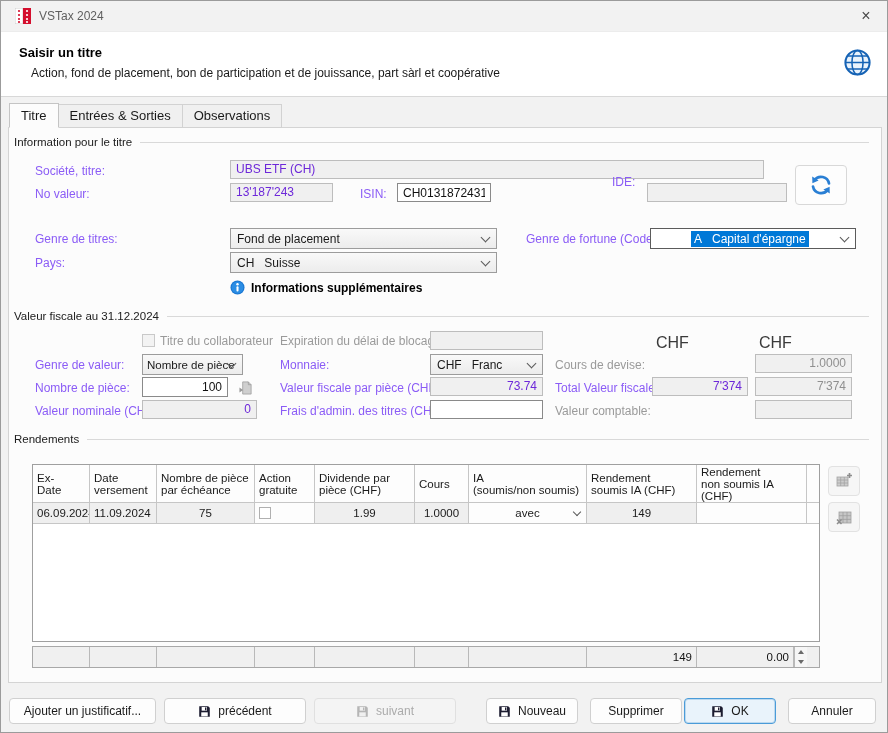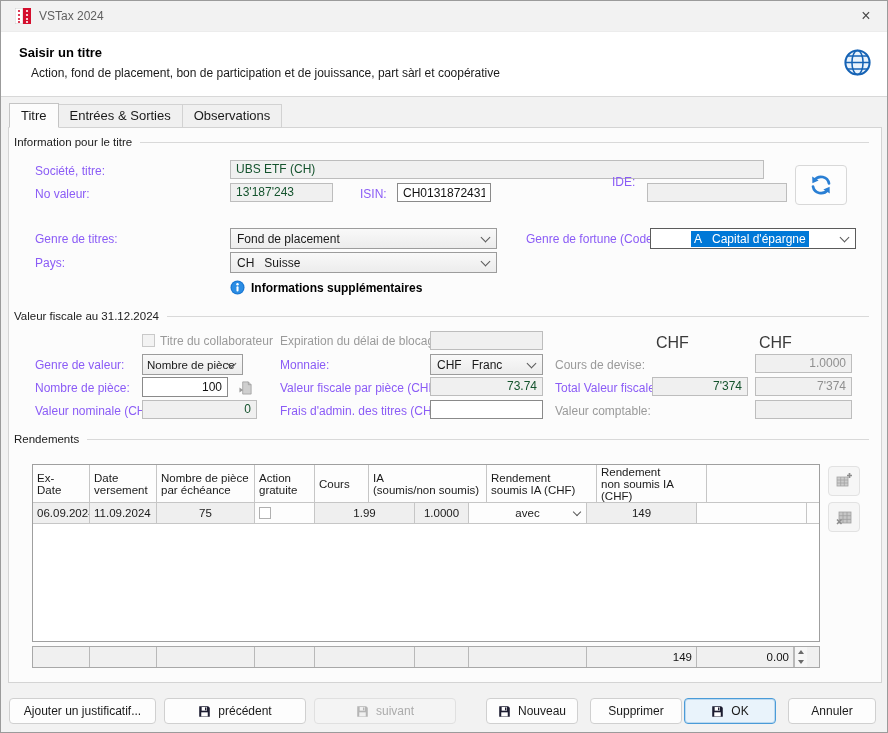--- a/index.html
+++ b/index.html
@@ -29,21 +29,21 @@
   .tab.active { background:#fcfcfc; border-color:#c4c4c4; border-bottom-color:#fcfcfc;
     position:relative; z-index:4; line-height:23px; height:25px; margin-top:-1px; }
   
   .tabpage { position:absolute; top:126px; left:7px; width:874px; height:556px;
     background:#fcfcfc; border:1px solid #d4d4d4; z-index:2; }
   .group-legend { position:absolute; display:flex; align-items:center; font-size:11.5px; color:#202020; }
   .group-legend .line { flex:1; height:1px; background:#d9d9d9; margin-left:8px; }
   .lbl { position:absolute; font-size:12px; color:#8b5cf6; white-space:nowrap; }
   .lbl.dis { color:#9a9a9a; }
   .fieldro { position:absolute; background:#f0f0f0; border:1px solid #bdbdbd;
-    font-size:12px; padding:1px 5px; line-height:15px; color:#14532d; overflow:hidden; white-space:nowrap; }
+    font-size:12px; padding:1px 5px; line-height:15px; color:#6d28d9; overflow:hidden; white-space:nowrap; }
   .fieldro.num { text-align:right; }
   .fieldro.dim { color:#8f8f8f; }
   .fieldw { position:absolute; background:#ffffff; border:1px solid #8a8a8a;
     font-size:12px; padding:1px 5px; line-height:15px; color:#111; font-family:"Liberation Sans",sans-serif; }
   .fieldw.num { text-align:right; }
   .combo { position:absolute; background:linear-gradient(#f9f9f9,#ececec); border:1px solid #9c9c9c;
     font-size:12px; display:flex; align-items:center; padding:0 22px 0 6px; white-space:nowrap; overflow:hidden; }
   .combo .chev { position:absolute; right:7px; top:50%; width:7px; height:7px; margin-top:-5px;
     border-right:1.4px solid #5a5a5a; border-bottom:1.4px solid #5a5a5a; transform:rotate(45deg); }
   .combo.focus { border-color:#5b5b5b; background:#fff; }
@@ -247,20 +247,22 @@
     <div class="rtable">
       <div class="trow">
         <div class="th c1">Ex-
 Date</div>
         <div class="th c2">Date
 versement</div>
         <div class="th c3">Nombre de pièce
 par échéance</div>
         <div class="th c4">Action
 gratuite</div>
+        <div class="th c5">Dividende par
+pièce (CHF)</div>
         <div class="th c6">Cours</div>
         <div class="th c7">IA
 (soumis/non soumis)</div>
         <div class="th c8">Rendement
 soumis IA (CHF)</div>
         <div class="th c9">Rendement
 non soumis IA (CHF)</div>
         <div class="th cf" style="border-right:none;"></div>
       </div>
       <div class="trow">

